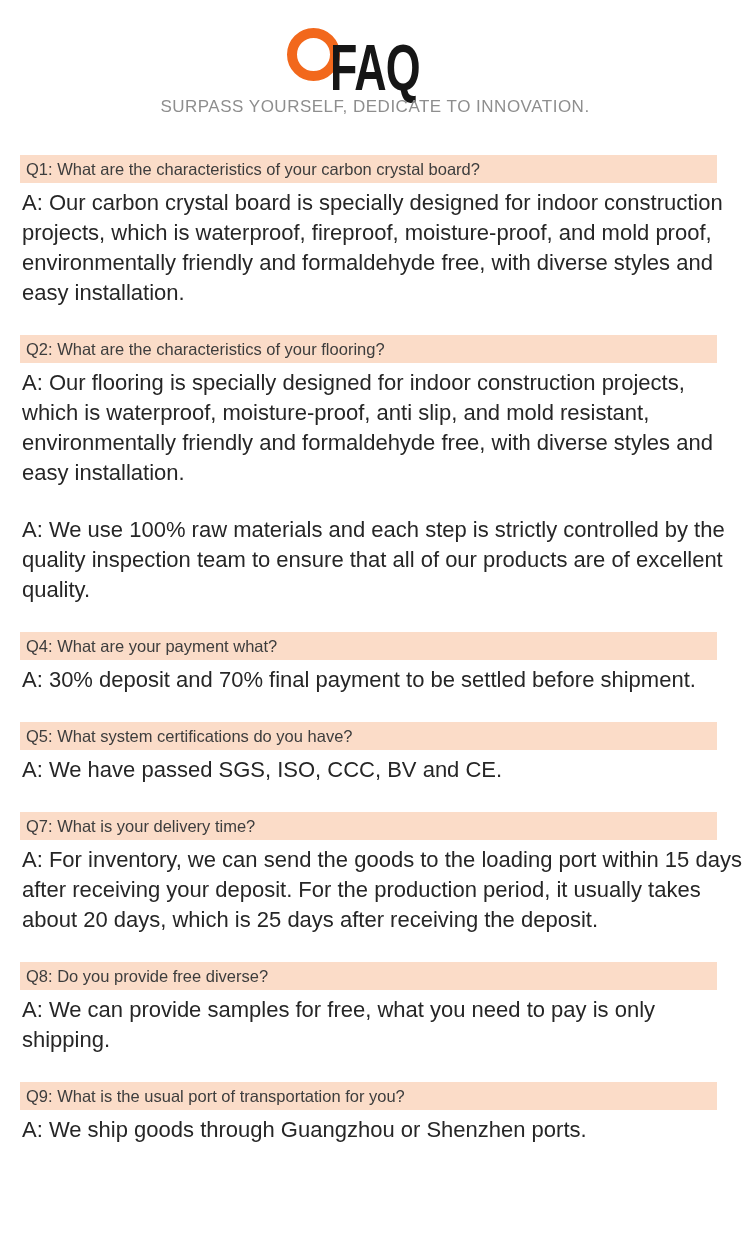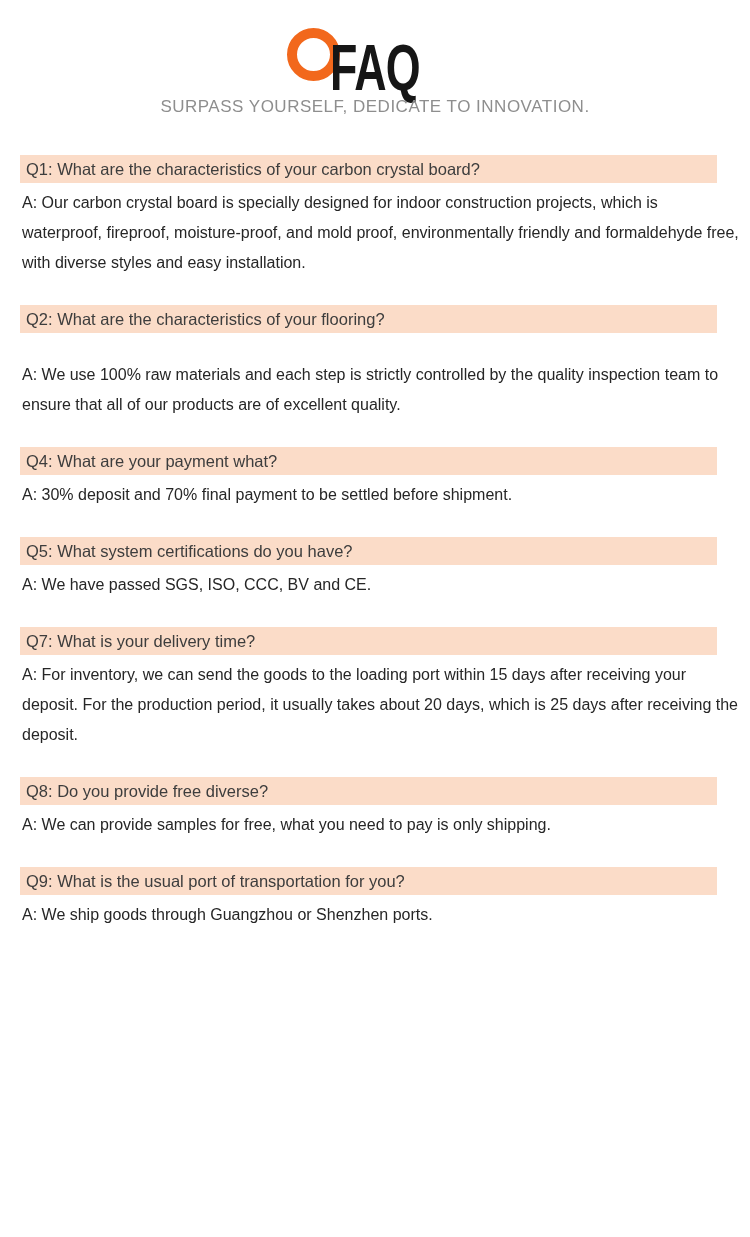--- a/index.html
+++ b/index.html
@@ -61,21 +61,21 @@
     background: #FBDCC8;
     padding: 4px 0 4px 6px;
     font-size: 16.5px;
     line-height: 20px;
     color: #3D3D3D;
   }
   .answer-text {
     width: 720px;
     margin-left: 2px;
     margin-top: 5px;
-    font-size: 16px;
+    font-size: 22px;
     line-height: 30px;
     color: #262626;
   }
 </style>
 </head>
 <body>
 
 <div class="page">
 
   <div class="header">
@@ -86,20 +86,21 @@
 
   <div class="faq-list">
 
     <div class="faq-item">
       <div class="question-bar">Q1: What are the characteristics of your carbon crystal board?</div>
       <div class="answer-text">A: Our carbon crystal board is specially designed for indoor construction projects, which is waterproof, fireproof, moisture-proof, and mold proof, environmentally friendly and formaldehyde free, with diverse styles and easy installation.</div>
     </div>
 
     <div class="faq-item">
       <div class="question-bar">Q2: What are the characteristics of your flooring?</div>
+      <div class="answer-text">A: Our flooring is specially designed for indoor construction projects, which is waterproof, moisture-proof, anti slip, and mold resistant, environmentally friendly and formaldehyde free, with diverse styles and easy installation.</div>
     </div>
 
     <div class="faq-item">
       <div class="answer-text">A: We use 100% raw materials and each step is strictly controlled by the quality inspection team to ensure that all of our products are of excellent quality.</div>
     </div>
 
     <div class="faq-item">
       <div class="question-bar">Q4: What are your payment what?</div>
       <div class="answer-text">A: 30% deposit and 70% final payment to be settled before shipment.</div>
     </div>

